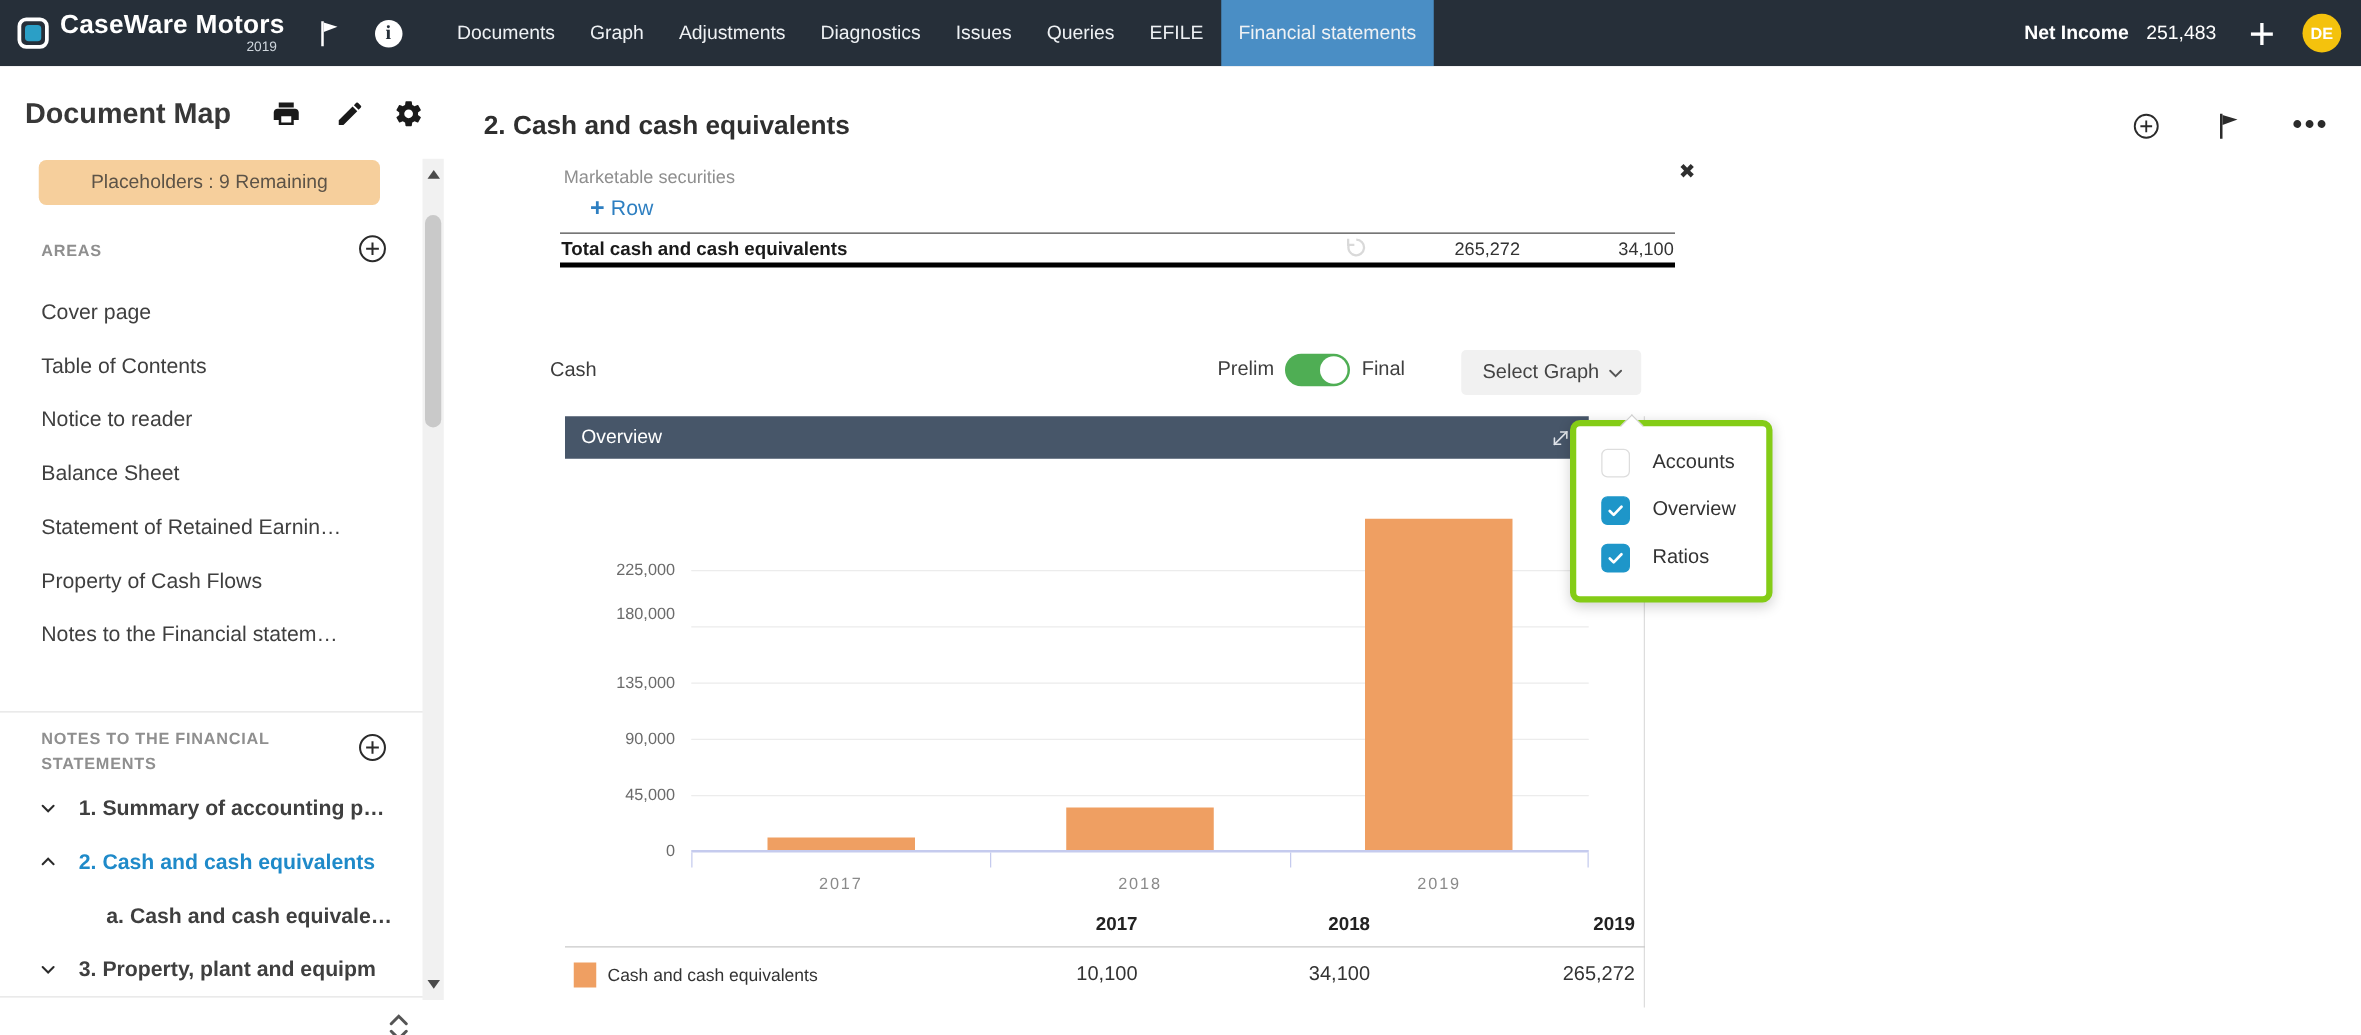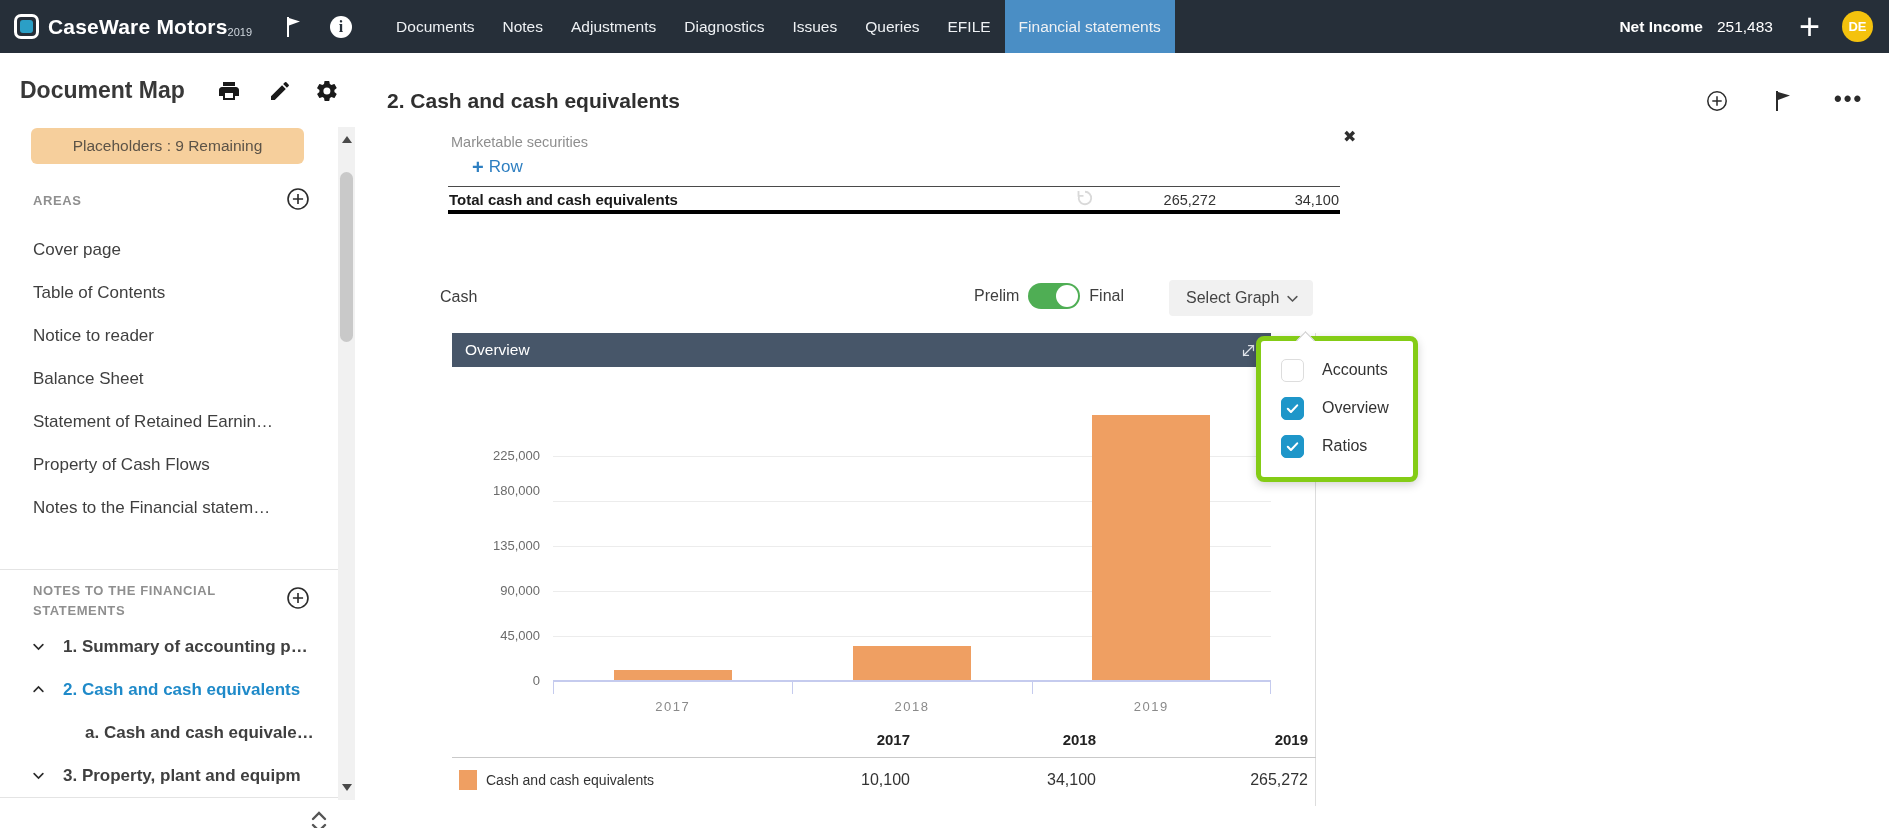--- a/index.html
+++ b/index.html
@@ -6,21 +6,21 @@
   html,body { background:#e9e9e9; }
   .screen {
     position:relative; width:1889px; height:828px; overflow:hidden; background:#fff;
     font-family:"Liberation Sans","DejaVu Sans",sans-serif; color:#333;
   }
   
   .topbar { position:absolute; left:0; top:0; width:1889px; height:53px; background:#262f39; display:flex; align-items:center; }
   .brand { display:flex; align-items:center; margin-left:14px; }
   .logo-outer { width:25px; height:25px; border:3px solid #fff; border-radius:7px; padding:3px; }
   .logo-inner { width:100%; height:100%; background:#2b9fc6; border-radius:3px; }
-  .brand-text { display:flex; margin-left:9px; }
+  .brand-text { display:flex; flex-direction:column; margin-left:9px; }
   .brand-name { color:#fff; font-size:21px; font-weight:700; letter-spacing:.2px; line-height:22px; }
   .brand-year { color:#cfd6dd; font-size:11px; align-self:flex-end; margin-right:6px; margin-top:1px; }
   .tb-icon { margin-left:26px; display:flex; align-items:center; justify-content:center; cursor:pointer; }
   .info-circle { width:22px; height:22px; border-radius:50%; background:#fff; color:#262f39; font-family:"Liberation Serif",serif; font-weight:700; font-size:16px; display:flex; align-items:center; justify-content:center; }
   .topnav { display:flex; align-items:stretch; height:53px; margin-left:30px; }
   .menu-item { padding:0 14px; line-height:53px; font-size:15.5px; color:#eef1f4; cursor:pointer; white-space:nowrap; }
   .menu-item.active { background:#4a8ec5; }
   .topbar-right { margin-left:auto; display:flex; align-items:center; margin-right:16px; }
   .ni-label { color:#fff; font-size:15.5px; font-weight:700; }
   .ni-value { color:#fff; font-size:15.5px; margin-left:14px; }
@@ -119,21 +119,21 @@
       <svg width="20" height="22" viewBox="0 0 20 22">
           <path d="M4 1v20" stroke="#fff" stroke-width="2"></path>
           <path d="M5 2l11 3.4L5 9.5z" fill="#fff"></path>
         </svg>
     </div>
     <div class="tb-icon">
         <div class="info-circle">i</div>
       </div>
     <nav class="topnav" id="topnav">
         <div class="menu-item">Documents</div>
-        <div class="menu-item">Notes</div>
+        <div class="menu-item">Graph</div>
         <div class="menu-item">Adjustments</div>
         <div class="menu-item">Diagnostics</div>
         <div class="menu-item">Issues</div>
         <div class="menu-item">Queries</div>
         <div class="menu-item">EFILE</div>
         <div class="menu-item active">Financial statements</div>
       </nav>
     <div class="topbar-right">
       <span class="ni-label">Net Income</span>
       <span class="ni-value">251,483</span>

